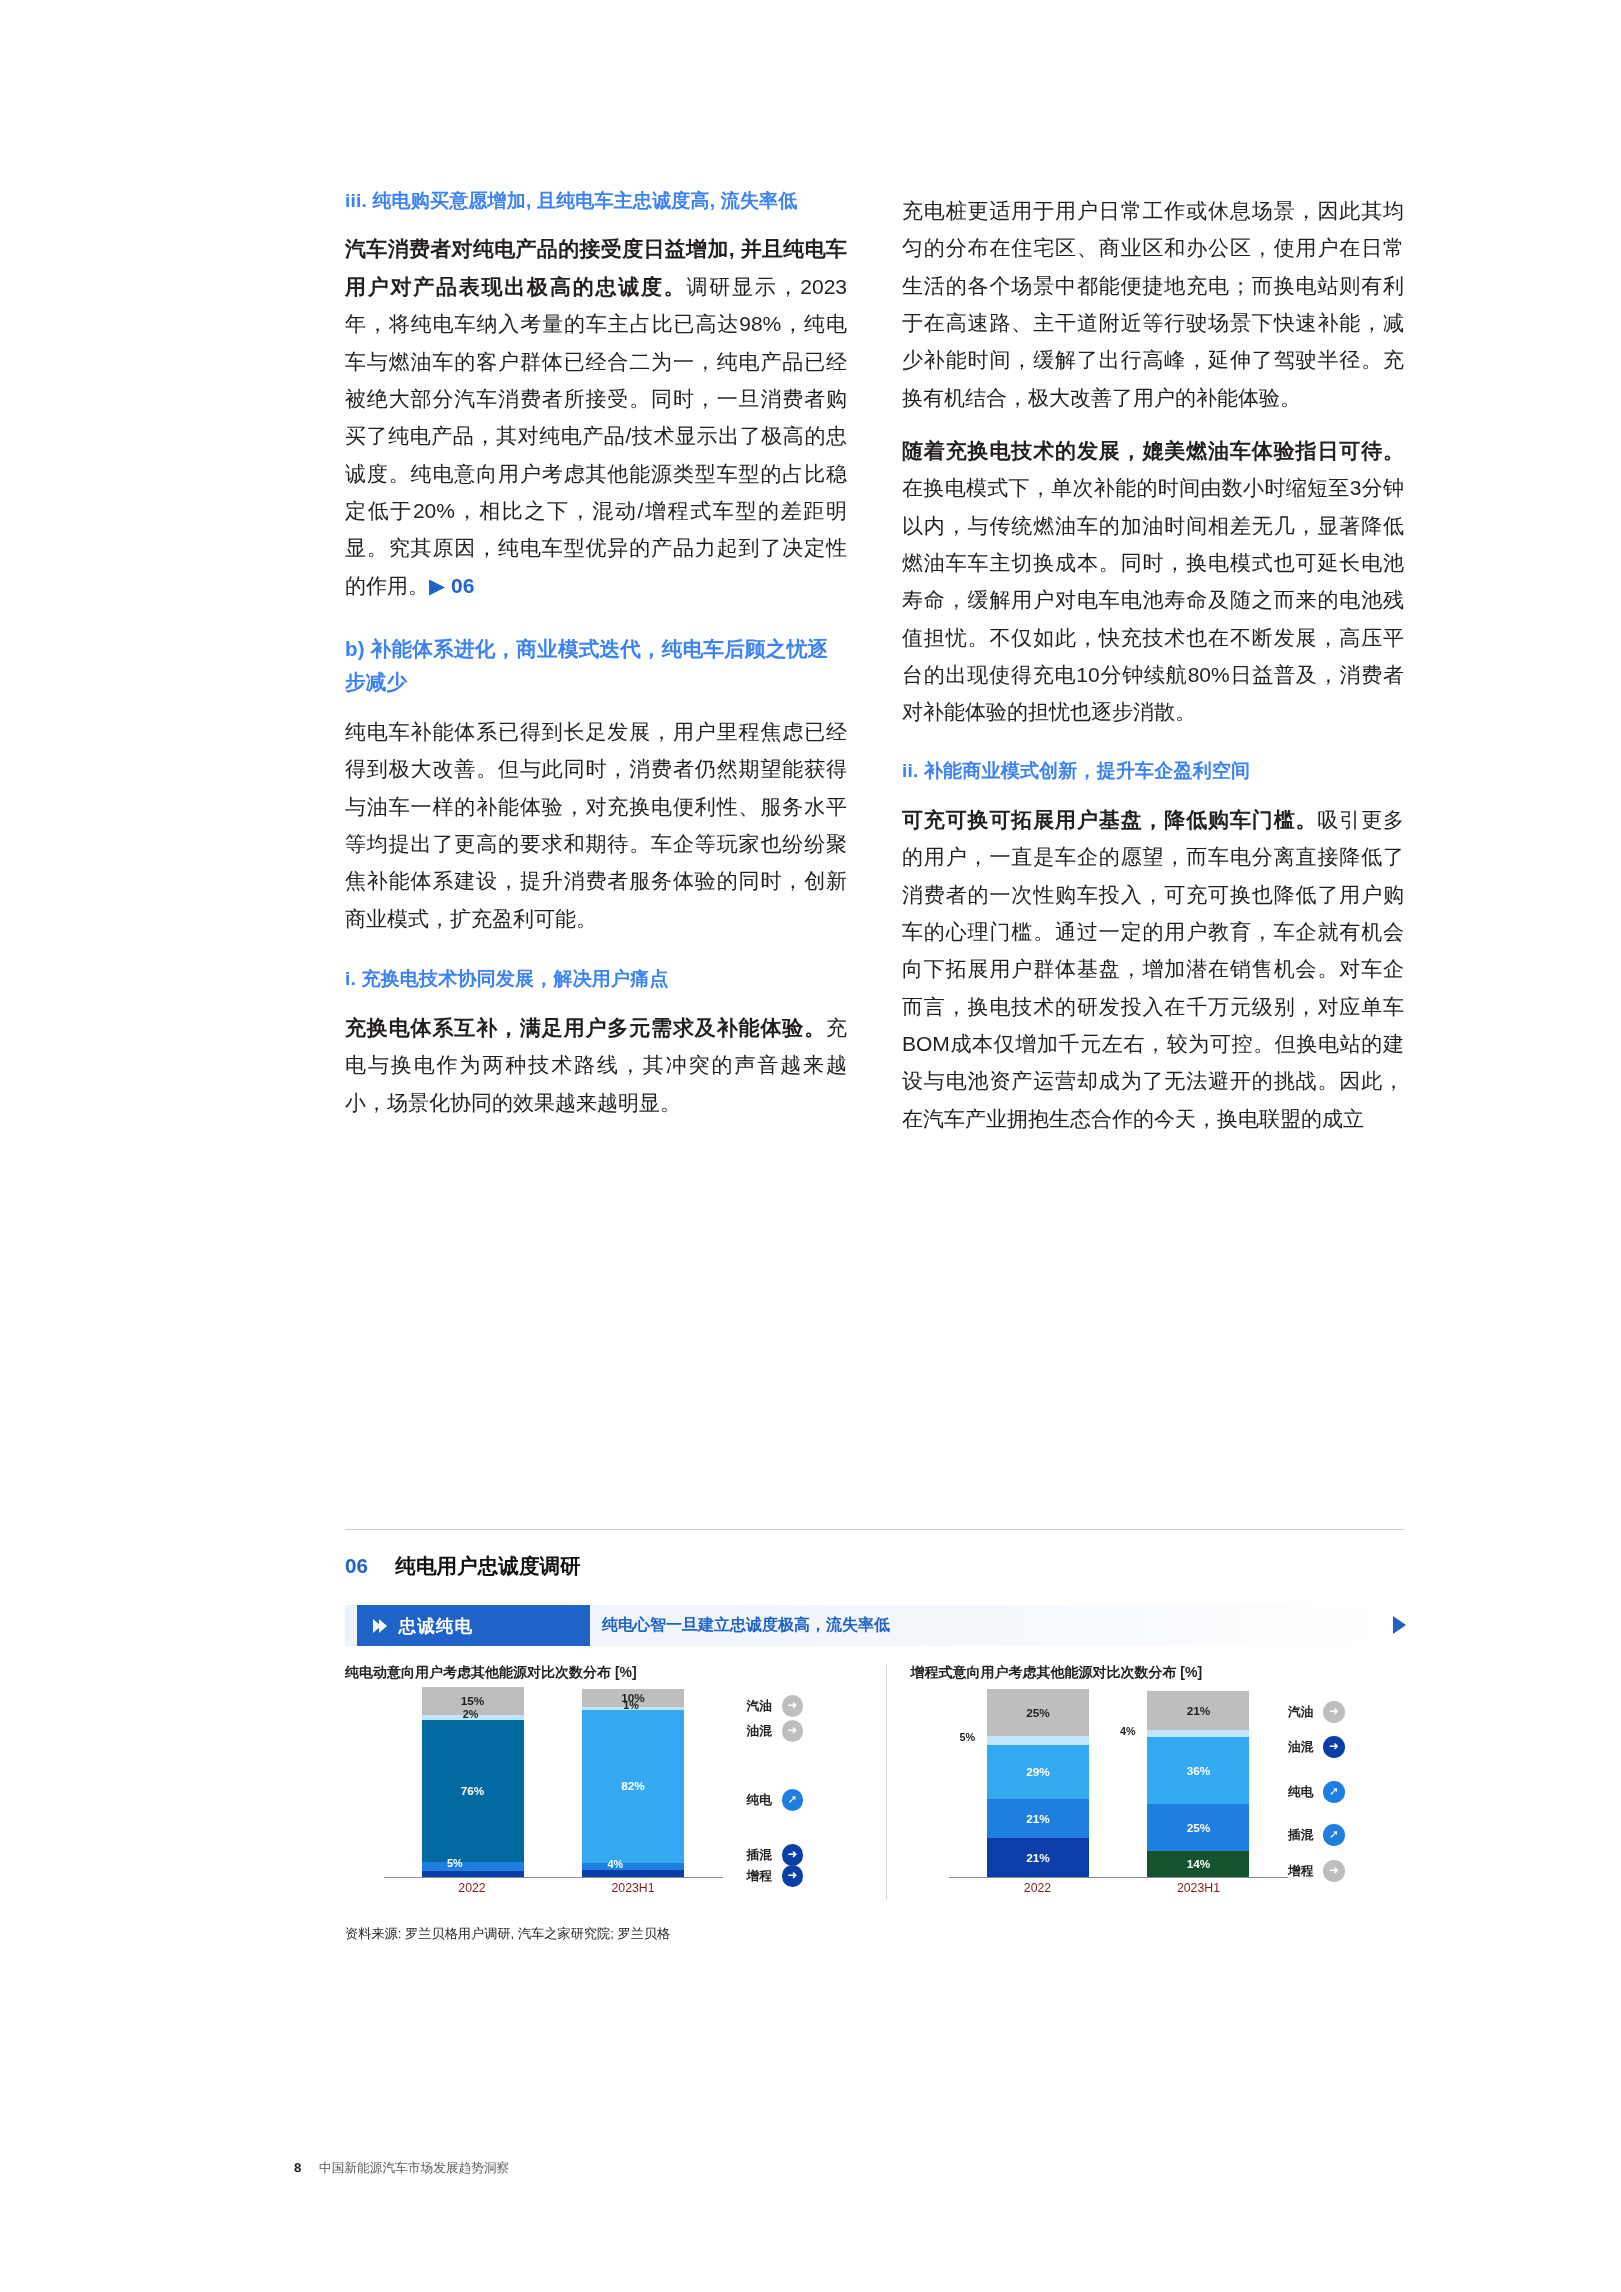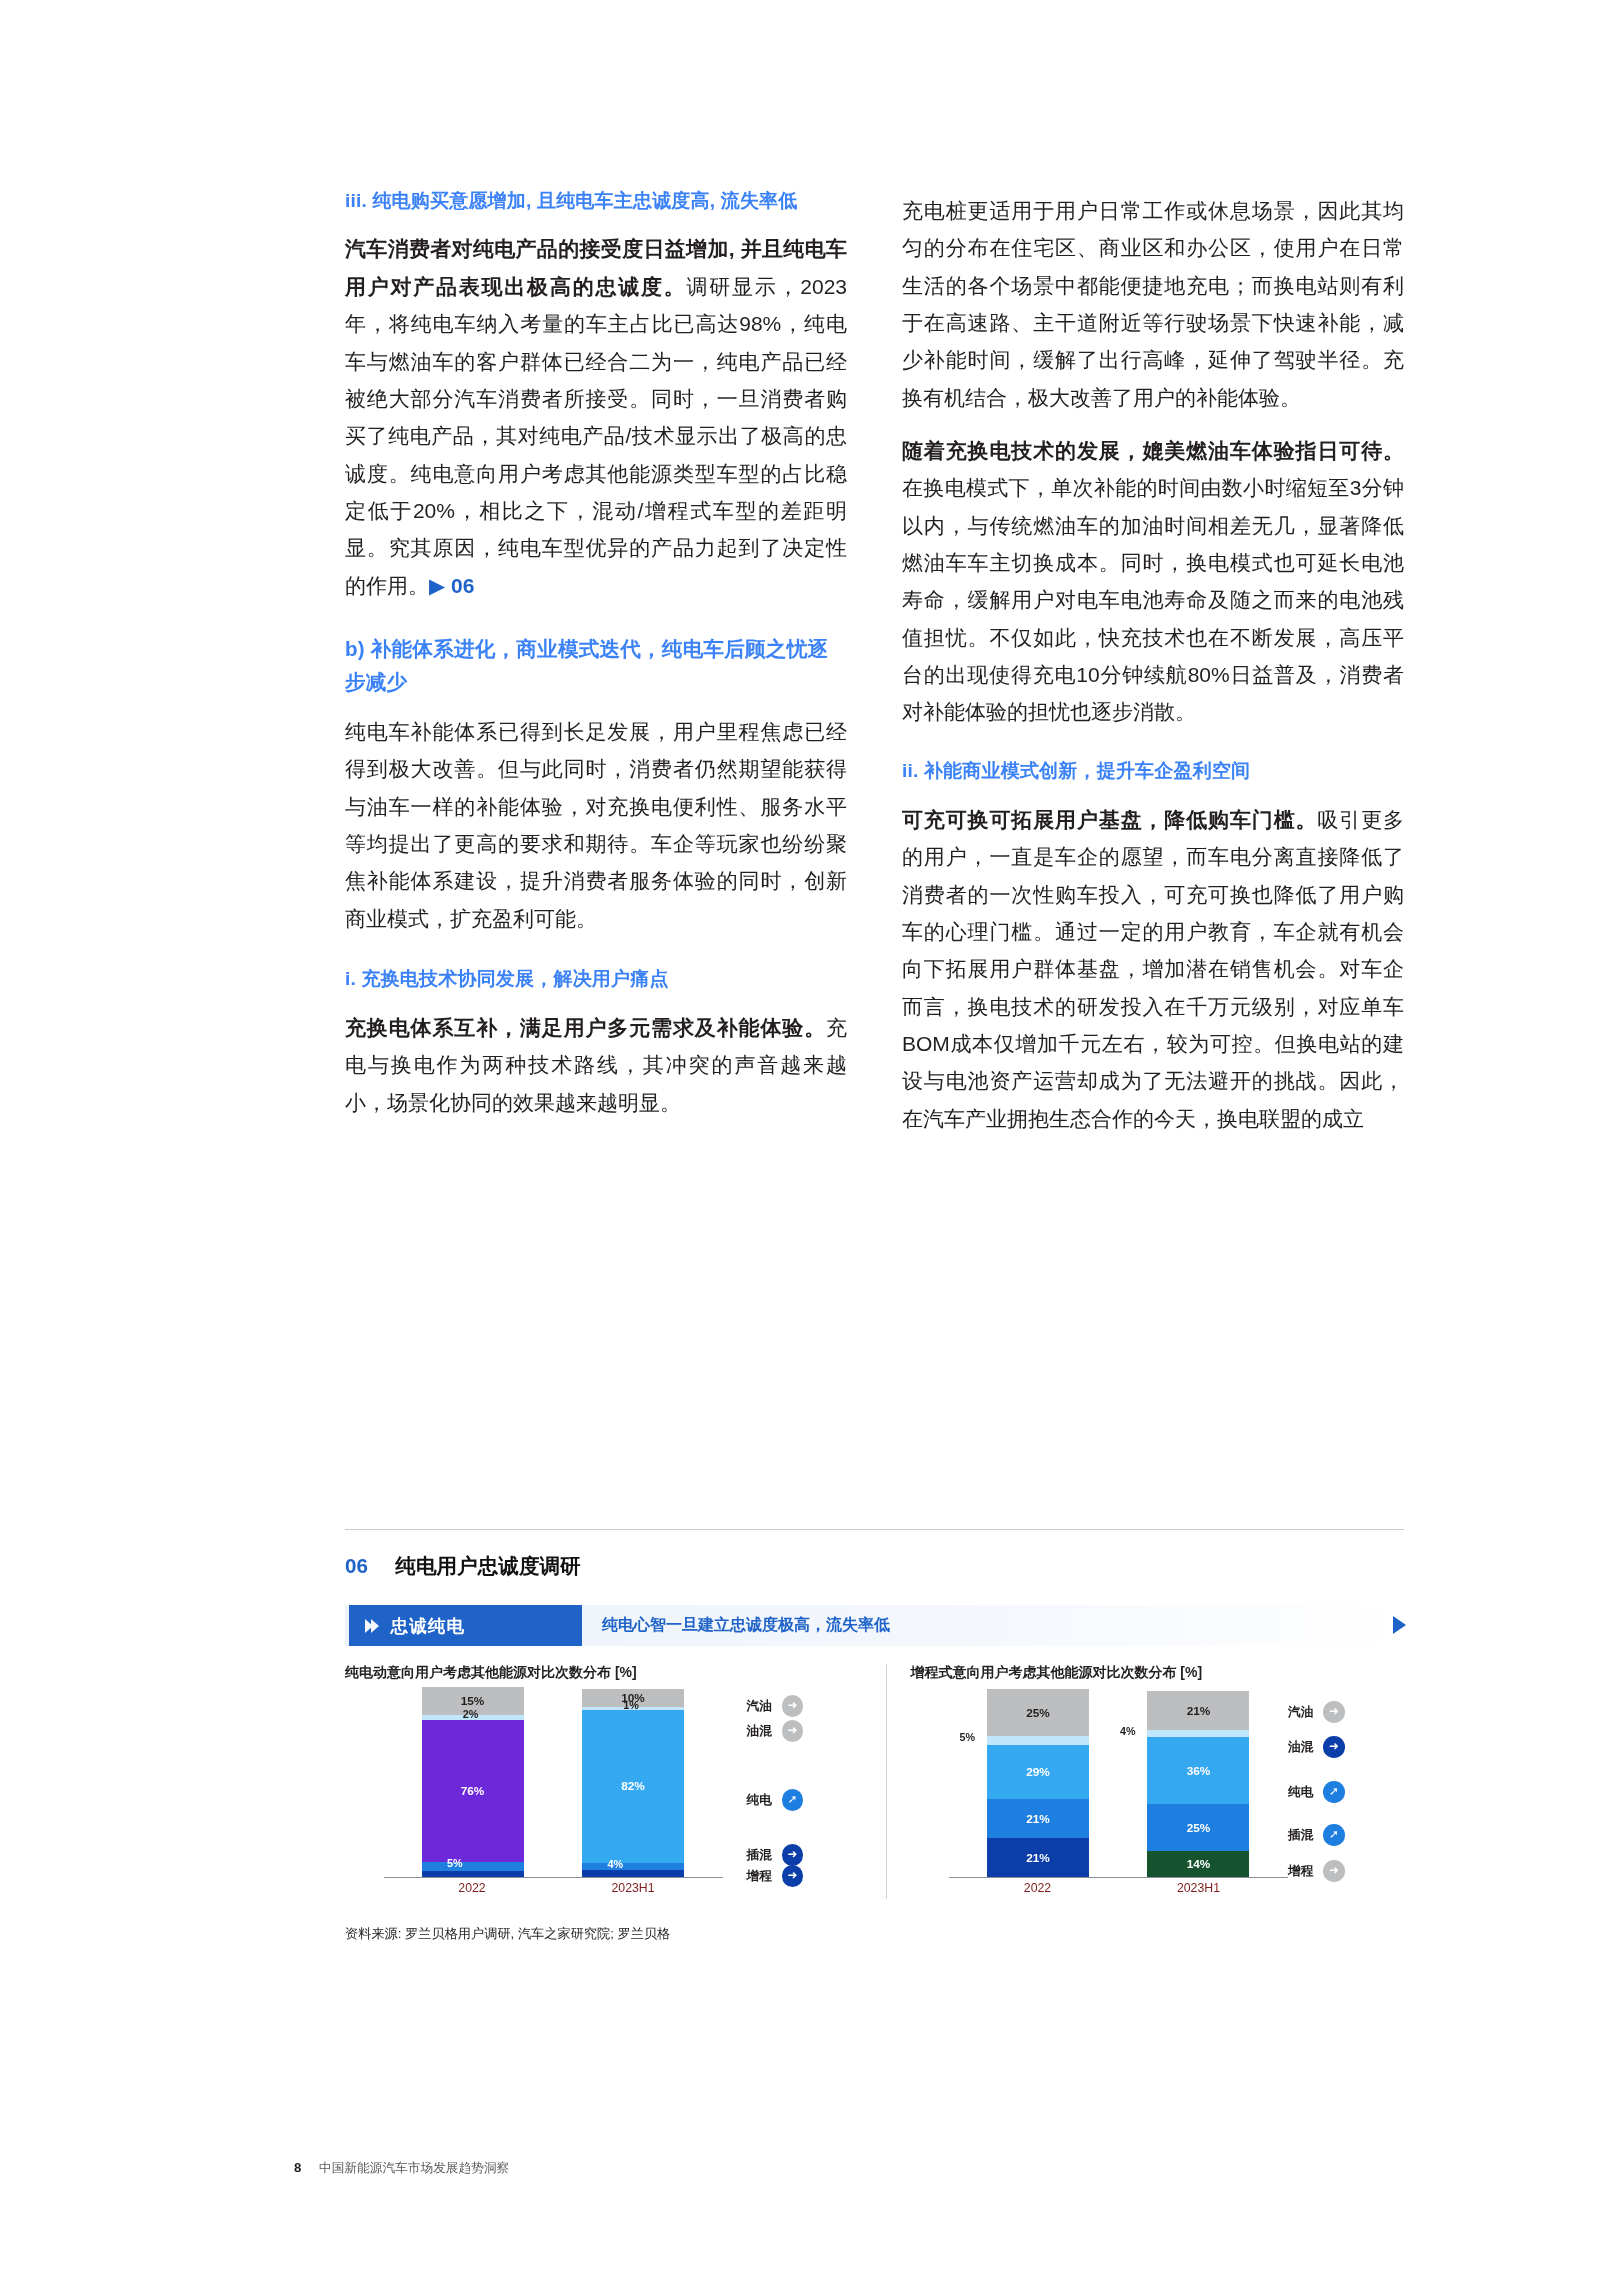--- a/index.html
+++ b/index.html
@@ -61,21 +61,21 @@
   .banner{
     position:relative;
     margin-top:25.5px;
     height:41px;
   }
   .banner-bar{
     position:absolute;left:0;top:0;height:41px;width:100%;
     background:linear-gradient(90deg,#edf3fb 0%, #f4f8fd 60%, #ffffff 100%);
   }
   .banner-tag{
-    position:absolute;left:4px;top:0;height:41px;width:233px;
+    position:absolute;left:12px;top:0;height:41px;width:233px;
     background:#1f63c8;
     color:#fff;font-weight:bold;font-size:17.6px;
     display:flex;align-items:center;
   }
   .banner-tag .chev{
     display:inline-block;width:0;height:0;
     border-top:7.8px solid transparent;border-bottom:7.8px solid transparent;
     border-left:8.8px solid #ffffff;
     margin-left:15.7px;margin-right:2px;opacity:.95;
   }
@@ -200,21 +200,21 @@
       <div class="chart-box">
         <div class="chart-head">纯电动意向用户考虑其他能源对比次数分布 [%]</div>
         <div class="plot">
           <div class="bars">
 
             <div class="bar" style="left:25.5px;">
               <div class="seg" style="height:28px;background:#bcbec0;color:#231f20;">15%</div>
               <div class="seg small" style="height:4.9px;background:#bfe6fb;color:#231f20;">
                   <span style="position:absolute;left:-2px;top:-6.9px;width:100%;text-align:center;">2%</span>
                 </div>
-              <div class="seg" style="height:142px;background:#6d28d9;">76%</div>
+              <div class="seg" style="height:142px;background:#0369a1;">76%</div>
               <div class="seg small" style="height:9.3px;background:#1f7fe0;">
                   <span style="position:absolute;left:25.5px;top:-4.9px;">5%</span>
                 </div>
               <div class="seg small" style="height:6.4px;background:#0b3ea8;">
                   <span style="position:absolute;left:-27.4px;top:-4.9px;color:#fff;">3%</span>
                 </div>
             </div>
 
             <div class="bar" style="left:186px;">
               <div class="seg" style="height:18.6px;background:#bcbec0;color:#231f20;">10%</div>

